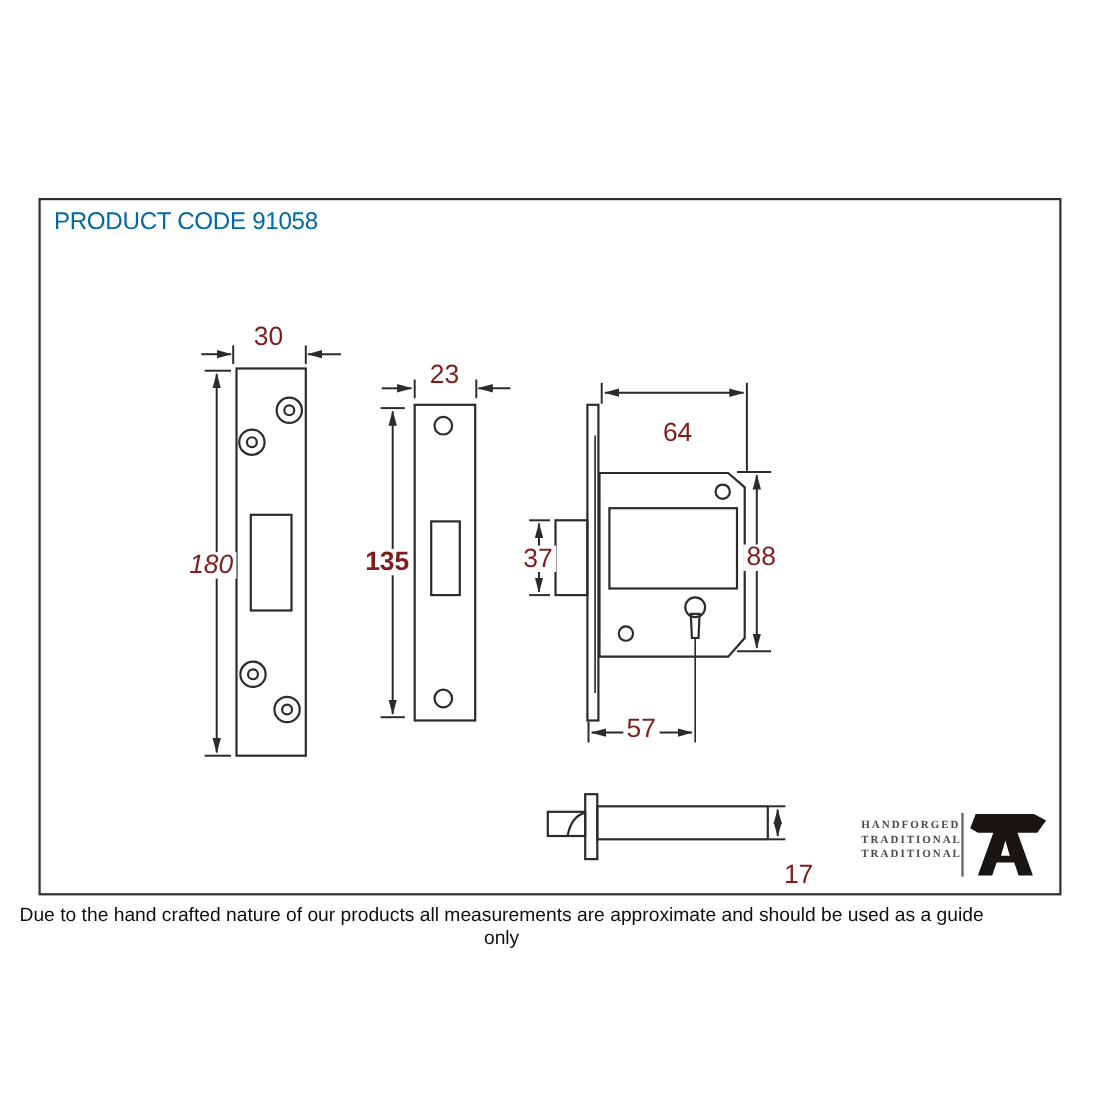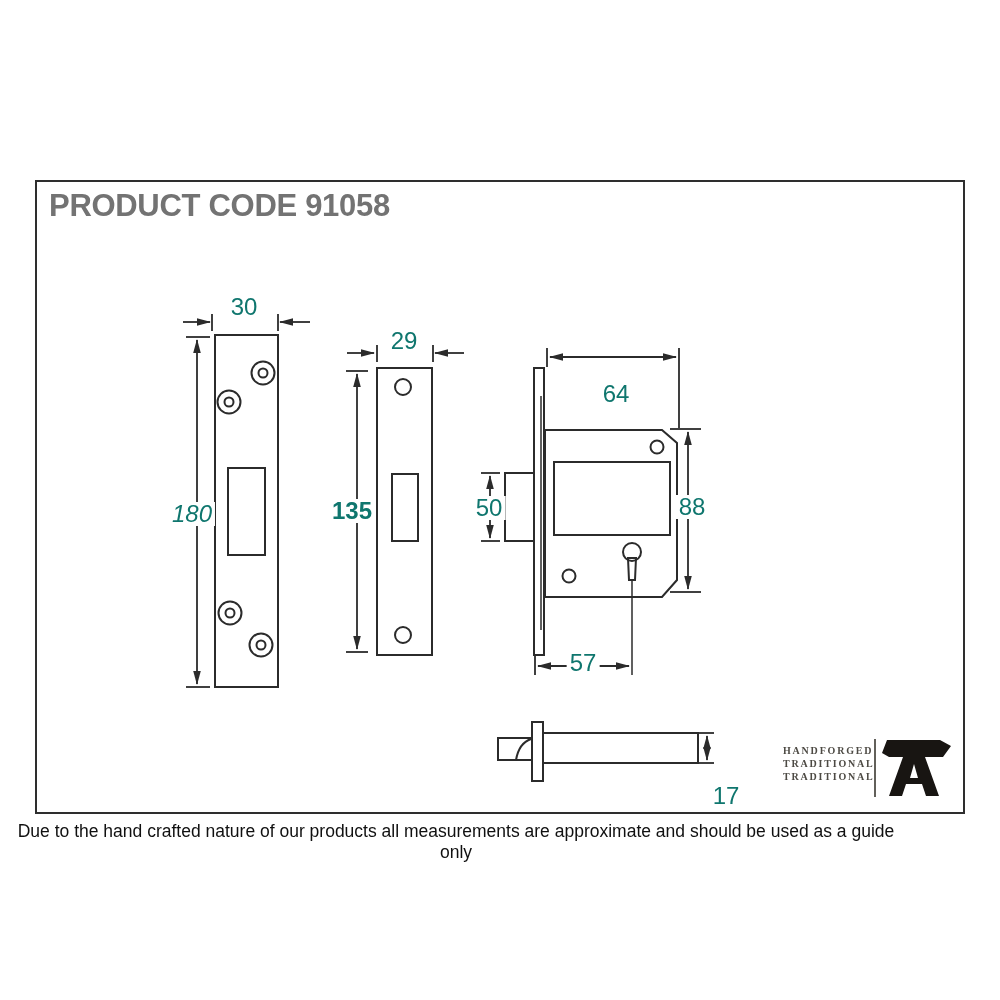--- a/index.html
+++ b/index.html
@@ -1,24 +1,24 @@
 <!DOCTYPE html>
 <html><head>
 <meta charset="utf-8">
 <style>
   html,body{margin:0;padding:0;background:#fff;}
   .page{position:relative;width:1000px;height:1000px;background:#ffffff;overflow:hidden;
         font-family:"Liberation Sans","DejaVu Sans",sans-serif;color:#1c1c1c;}
   .frame{position:absolute;left:35px;top:180px;width:926px;height:630px;
          border:2.5px solid #2e2e2e;background:#fff;}
-  .product-code{position:absolute;left:49px;top:188px;font-size:31px;font-weight:700;
-                letter-spacing:-0.3px;color:#737373;}
+  .product-code{position:absolute;left:49px;top:188px;font-size:22px;font-weight:400;
+                letter-spacing:-0.3px;color:#0369a1;}
   svg.draw{position:absolute;left:0;top:0;width:1000px;height:1000px;}
   .dim-label{position:absolute;transform:translate(-50%,-50%);background:#ffffff;
-             padding:0 3px;font-size:24px;font-weight:500;color:#0f766e;line-height:1;}
+             padding:0 3px;font-size:24px;font-weight:500;color:#7f1d1d;line-height:1;}
   .disclaimer{position:absolute;left:0;top:821px;width:912px;text-align:center;
               font-size:17.5px;color:#101010;}
   .logo{position:absolute;left:783px;top:744px;font-weight:bold;}
   .logo-text{font-family:"Liberation Serif","DejaVu Serif",serif;font-size:10px;
              letter-spacing:1.8px;color:#4d4a44;line-height:13px;white-space:nowrap;}
   .logo-divider{position:absolute;left:874px;top:739px;width:2px;height:58px;background:#62605a;}
   .anvil{position:absolute;left:881px;top:737px;width:70px;height:62px;}
 </style>
 </head>
 <body>
@@ -118,25 +118,25 @@
     </g>
     <g stroke-width="1.8">
       <line x1="699" y1="733" x2="714" y2="733"></line>
       <line x1="699" y1="763" x2="714" y2="763"></line>
       <line x1="707" y1="736" x2="707" y2="760" marker-start="url(#ar)" marker-end="url(#ar)"></line>
     </g>
   </svg>
 
   <span class="dim-label" style="left:244px;top:307px;">30</span>
   <span class="dim-label" style="left:192px;top:514px;font-style:italic;">180</span>
-  <span class="dim-label" style="left:404px;top:341px;">29</span>
+  <span class="dim-label" style="left:404px;top:341px;">23</span>
   <span class="dim-label" style="left:352px;top:511px;font-weight:bold;">135</span>
   <span class="dim-label" style="left:616px;top:354px;margin-top:40px;">64</span>
   <span class="dim-label" style="left:692px;top:507px;">88</span>
-  <span class="dim-label" style="left:489px;top:508px;">50</span>
+  <span class="dim-label" style="left:489px;top:508px;">37</span>
   <span class="dim-label" style="left:583px;top:663px;">57</span>
   <span class="dim-label" style="left:726px;top:748px;margin-top:48px;">17</span>
 
   <div class="logo">
     <div class="logo-text">HANDFORGED</div>
     <div class="logo-text">TRADITIONAL</div>
     <div class="logo-text">TRADITIONAL</div>
   </div>
   <div class="logo-divider"></div>
   <svg class="anvil" viewBox="0 0 70 62">

